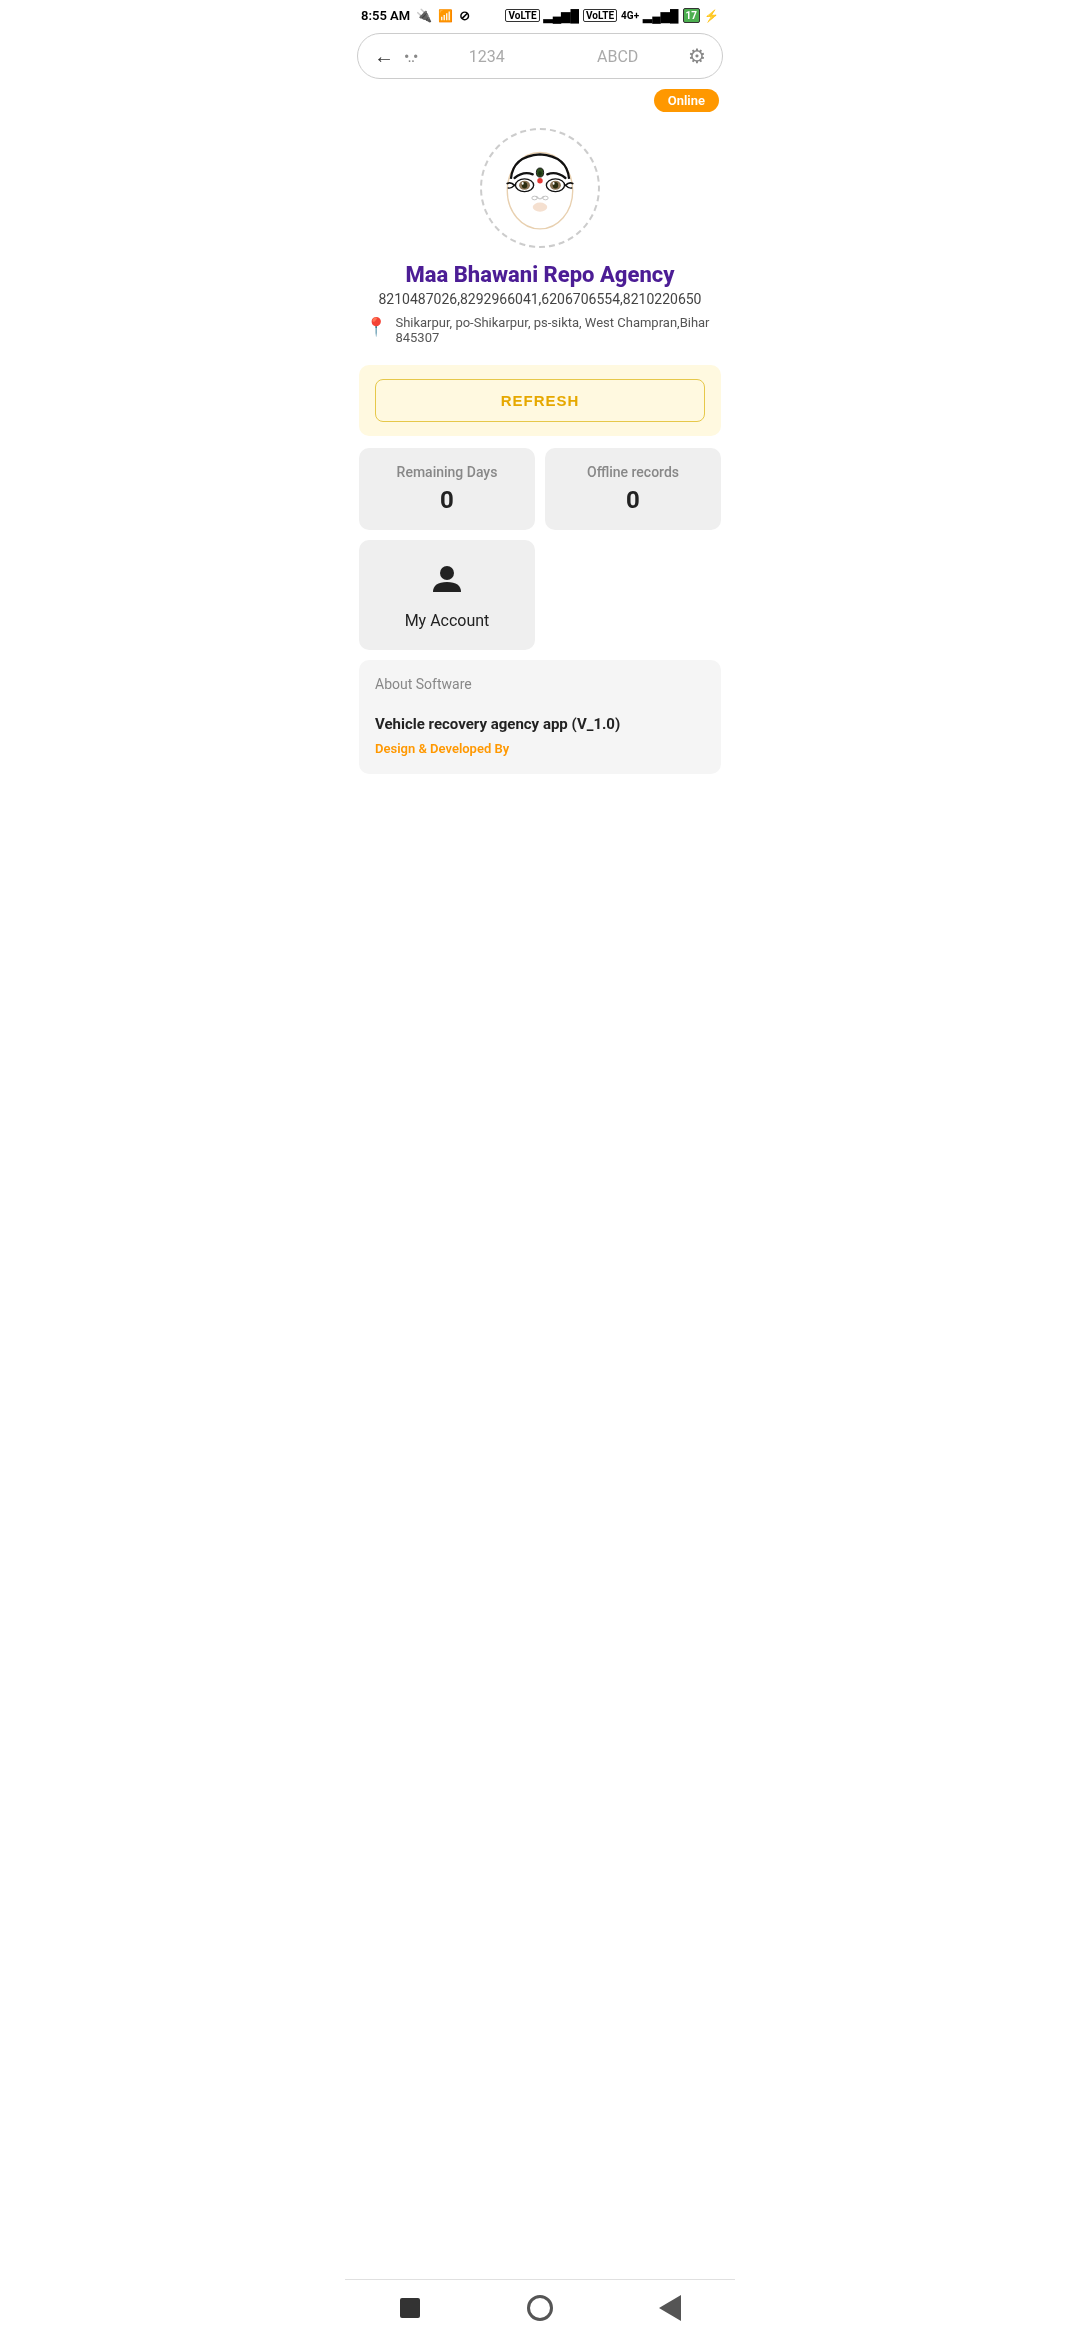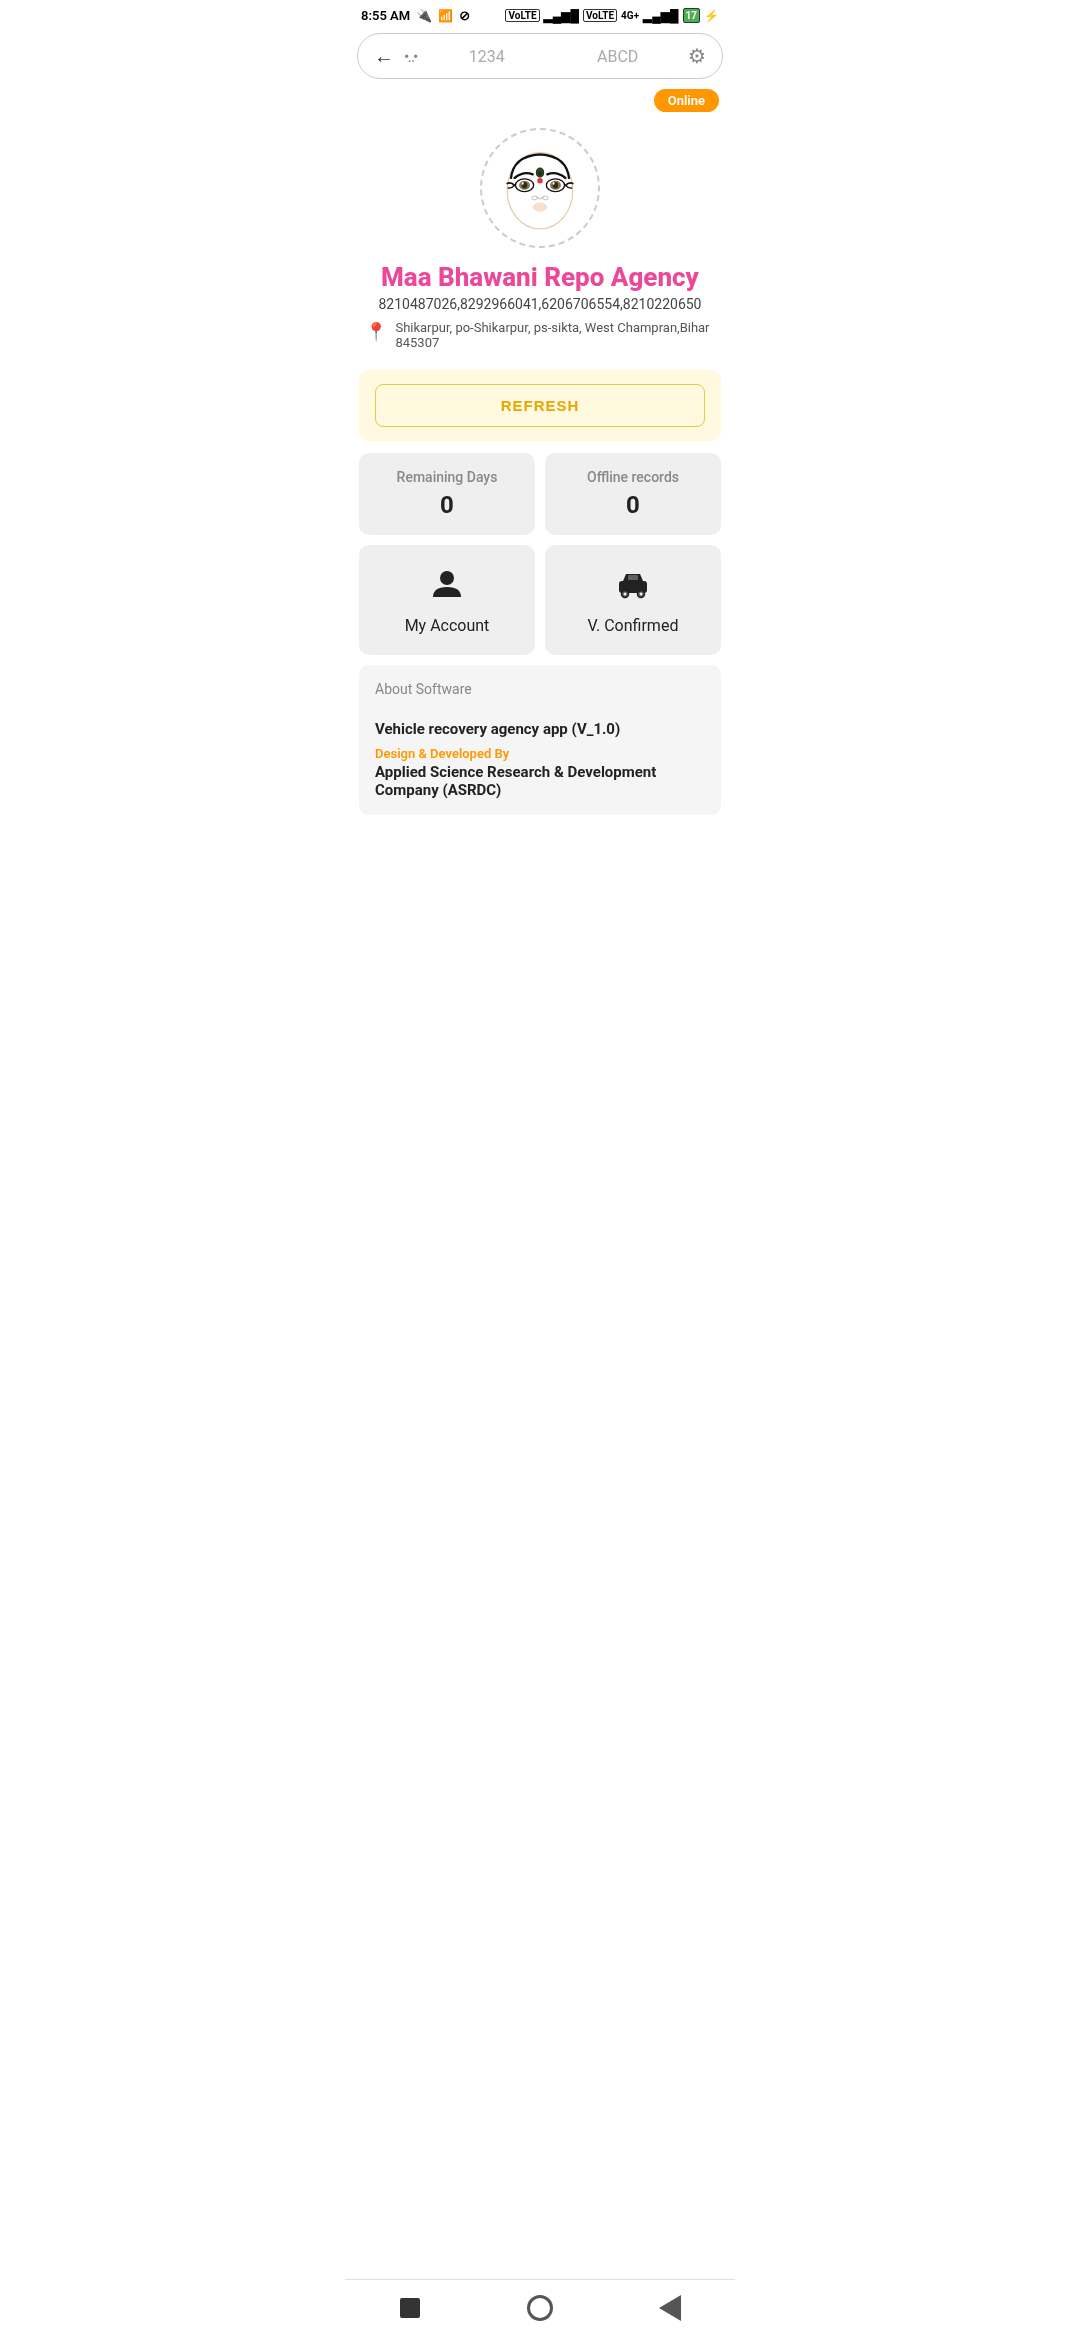--- a/index.html
+++ b/index.html
@@ -78,24 +78,24 @@
       display: flex;
       align-items: center;
       justify-content: center;
       overflow: hidden;
       margin-bottom: 14px;
       background: #fff;
     }
     .avatar-svg { width: 100px; height: 100px; }
 
     .agency-name {
-      font-size: 26px;
+      font-size: 22px;
       font-weight: 800;
       text-align: center;
-      color: #ec4899;
+      color: #4c1d95;
       margin-bottom: 4px;
     }
     .agency-phone {
       font-size: 14px;
       color: #444;
       text-align: center;
       margin-bottom: 8px;
     }
     .agency-address {
       display: flex;
@@ -368,42 +368,26 @@
     <div class="action-card">
       <span class="action-icon">
         
         <svg width="36" height="36" viewBox="0 0 36 36" xmlns="http://www.w3.org/2000/svg">
           <circle cx="18" cy="13" r="7" fill="#222"></circle>
           <path d="M4 32 Q4 22 18 22 Q32 22 32 32" fill="#222"></path>
         </svg>
       </span>
       <div class="action-label">My Account</div>
     </div>
-    <div class="action-card">
-      <span class="action-icon">
-        
-        <svg width="36" height="36" viewBox="0 0 36 36" xmlns="http://www.w3.org/2000/svg">
-          <rect x="4" y="16" width="28" height="12" rx="3" fill="#222"></rect>
-          <path d="M8 16 L11 9 L25 9 L28 16Z" fill="#222"></path>
-          <circle cx="10" cy="29" r="3.5" fill="#555" stroke="#222" stroke-width="1.5"></circle>
-          <circle cx="10" cy="29" r="1.5" fill="#eee"></circle>
-          <circle cx="26" cy="29" r="3.5" fill="#555" stroke="#222" stroke-width="1.5"></circle>
-          <circle cx="26" cy="29" r="1.5" fill="#eee"></circle>
-          <rect x="13" y="10" width="10" height="5" rx="1" fill="#eee" opacity="0.3"></rect>
-        </svg>
-      </span>
-      <div class="action-label">V. Confirmed</div>
-    </div>
   </div>
 
   <div class="about-box">
     <div class="about-software-label">About Software</div>
     <div class="about-app-name">Vehicle recovery agency app (V_1.0)</div>
     <div class="dev-by-label">Design &amp; Developed By</div>
-    <div class="dev-company">Applied Science Research &amp; Development Company (ASRDC)</div>
   </div>
 
 </div>
 
 <div class="bottom-nav">
   <div class="nav-btn">
     <div class="nav-square"></div>
   </div>
   <div class="nav-btn">
     <div class="nav-circle"></div>

